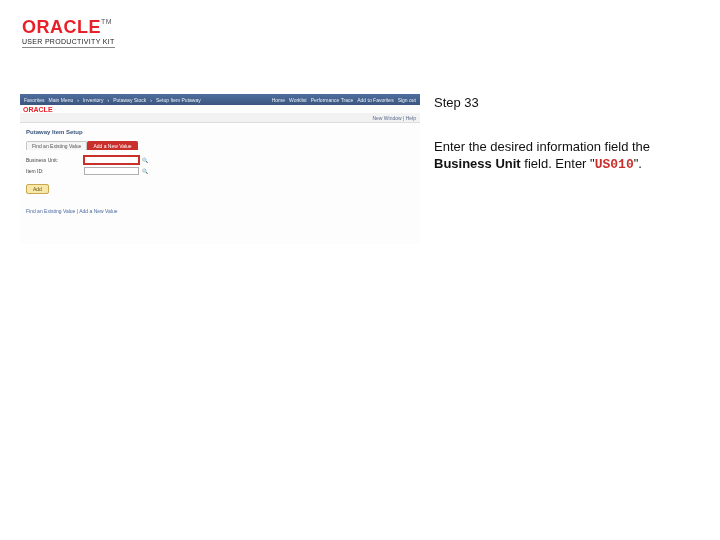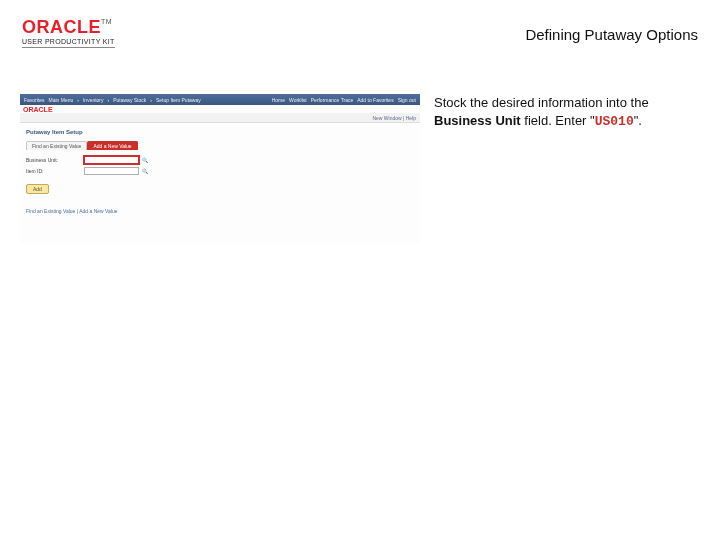--- a/index.html
+++ b/index.html
@@ -130,21 +130,20 @@
 </head>
 <body>
 
 <div class="header">
   <div class="logo-block">
     <div class="oracle-logo">
       <span>ORACLE</span><span class="tm">TM</span>
     </div>
     <div class="upk">USER PRODUCTIVITY KIT</div>
   </div>
-  <div class="title">Defining Putaway Options</div>
 </div>
 
 <div class="content">
   <div class="screenshot">
     <div style="position:relative">
       <div class="ss-top">
         <div class="crumbs">
           <span>Favorites</span>
           <span>Main Menu</span>
           <span>›</span>
@@ -182,17 +181,18 @@
           <div class="ss-input"></div>
           <span class="ss-mag">🔍</span>
         </div>
         <div class="ss-add">Add</div>
         <div class="ss-foot">Find an Existing Value | Add a New Value</div>
       </div>
     </div>
   </div>
 
   <div class="instructions">
+    <div class="step-label">Step 33</div>
     <div class="instr-text">
-      <span>Stock the desired information into the </span><span class="bold">Business Unit</span><span> field. Enter "</span><span class="red">US010</span><span>".</span>
+      <span>Enter the desired information field the </span><span class="bold">Business Unit</span><span> field. Enter "</span><span class="red">US010</span><span>".</span>
     </div>
   </div>
 </div>
 
 </body></html>

